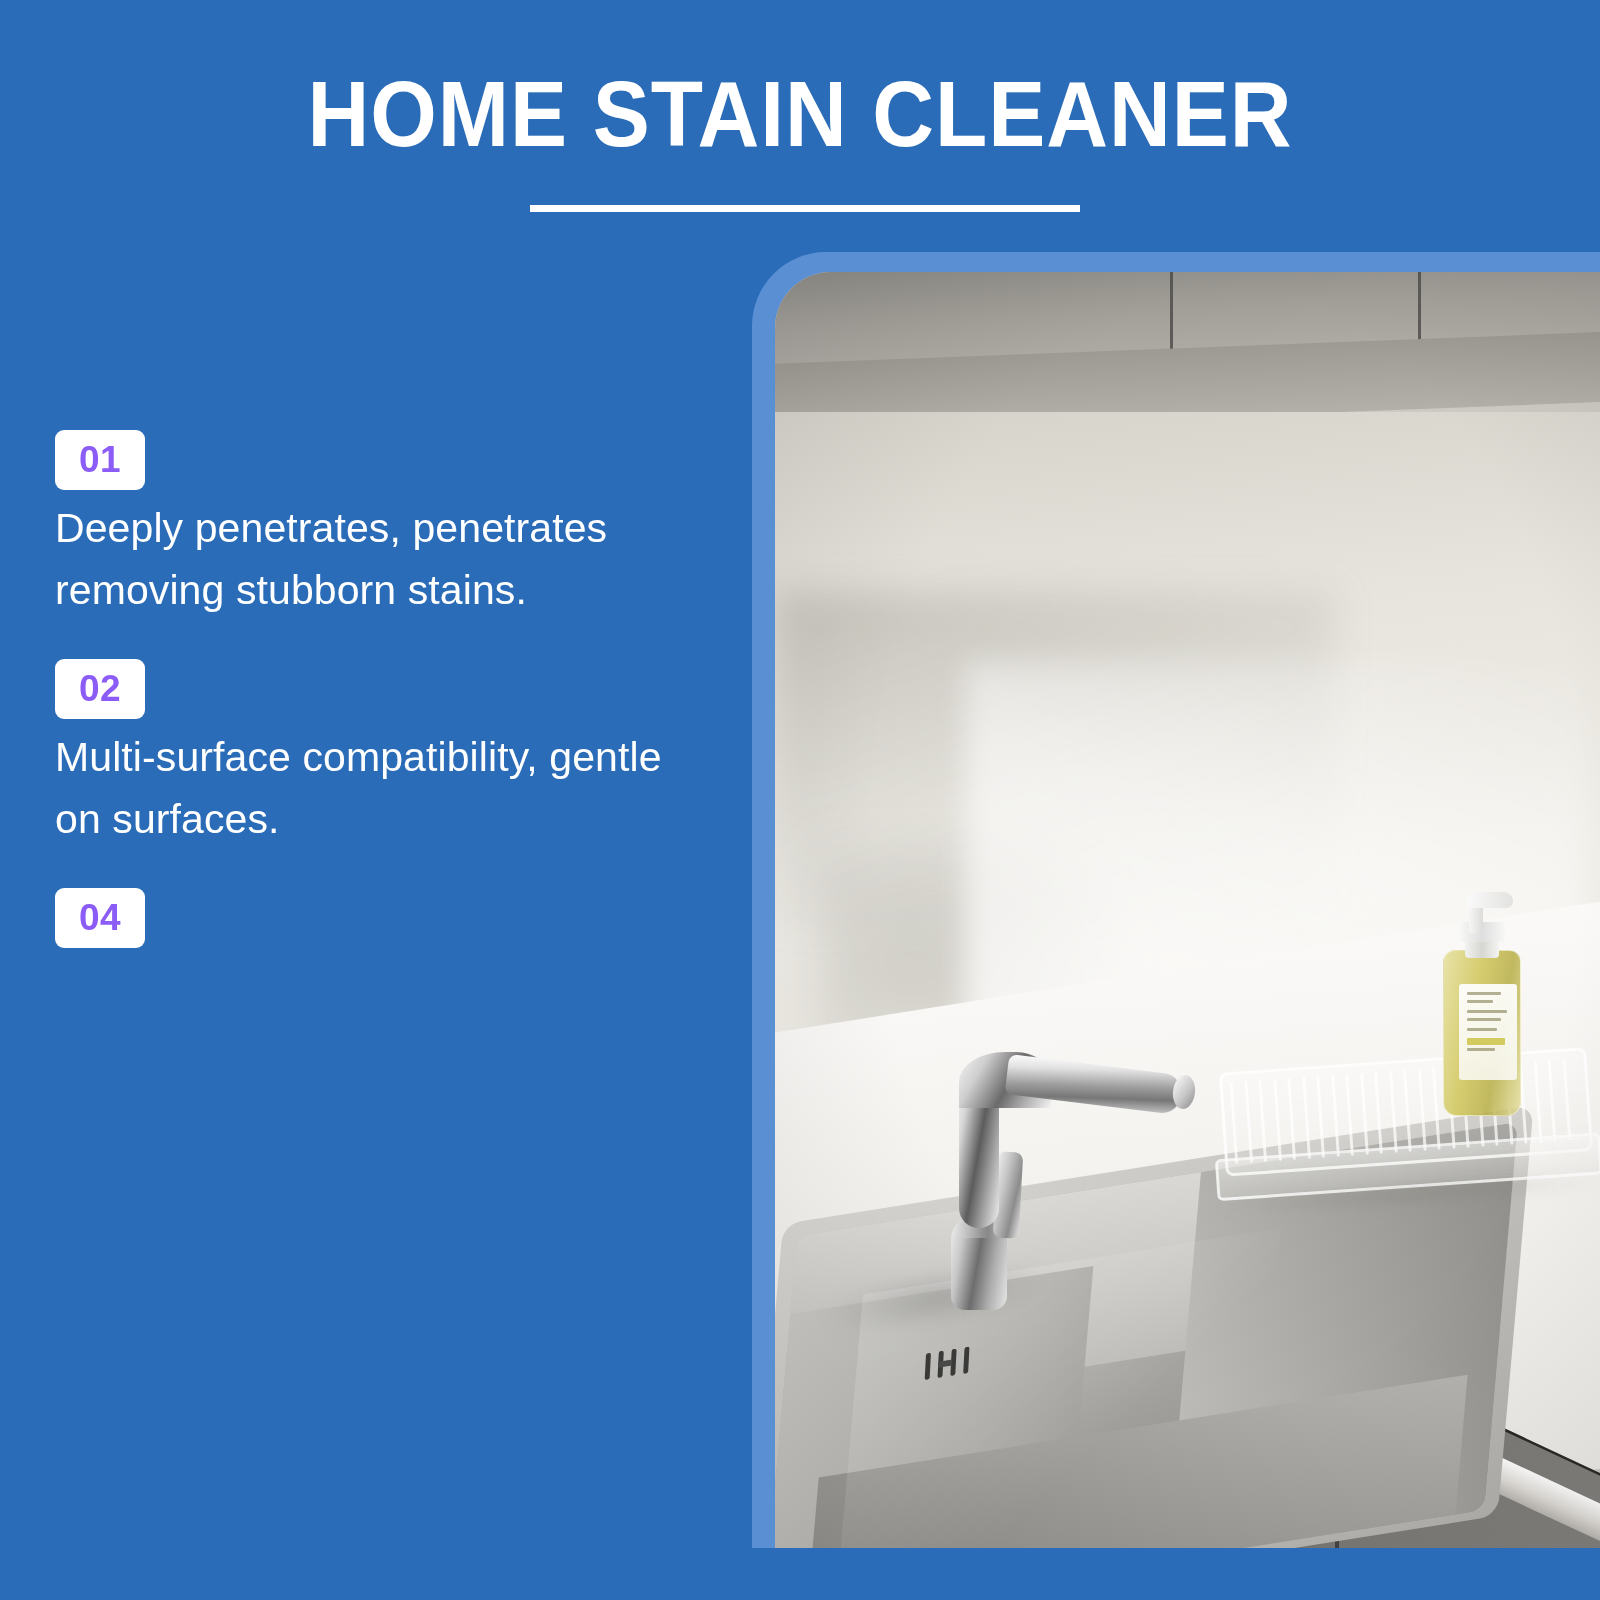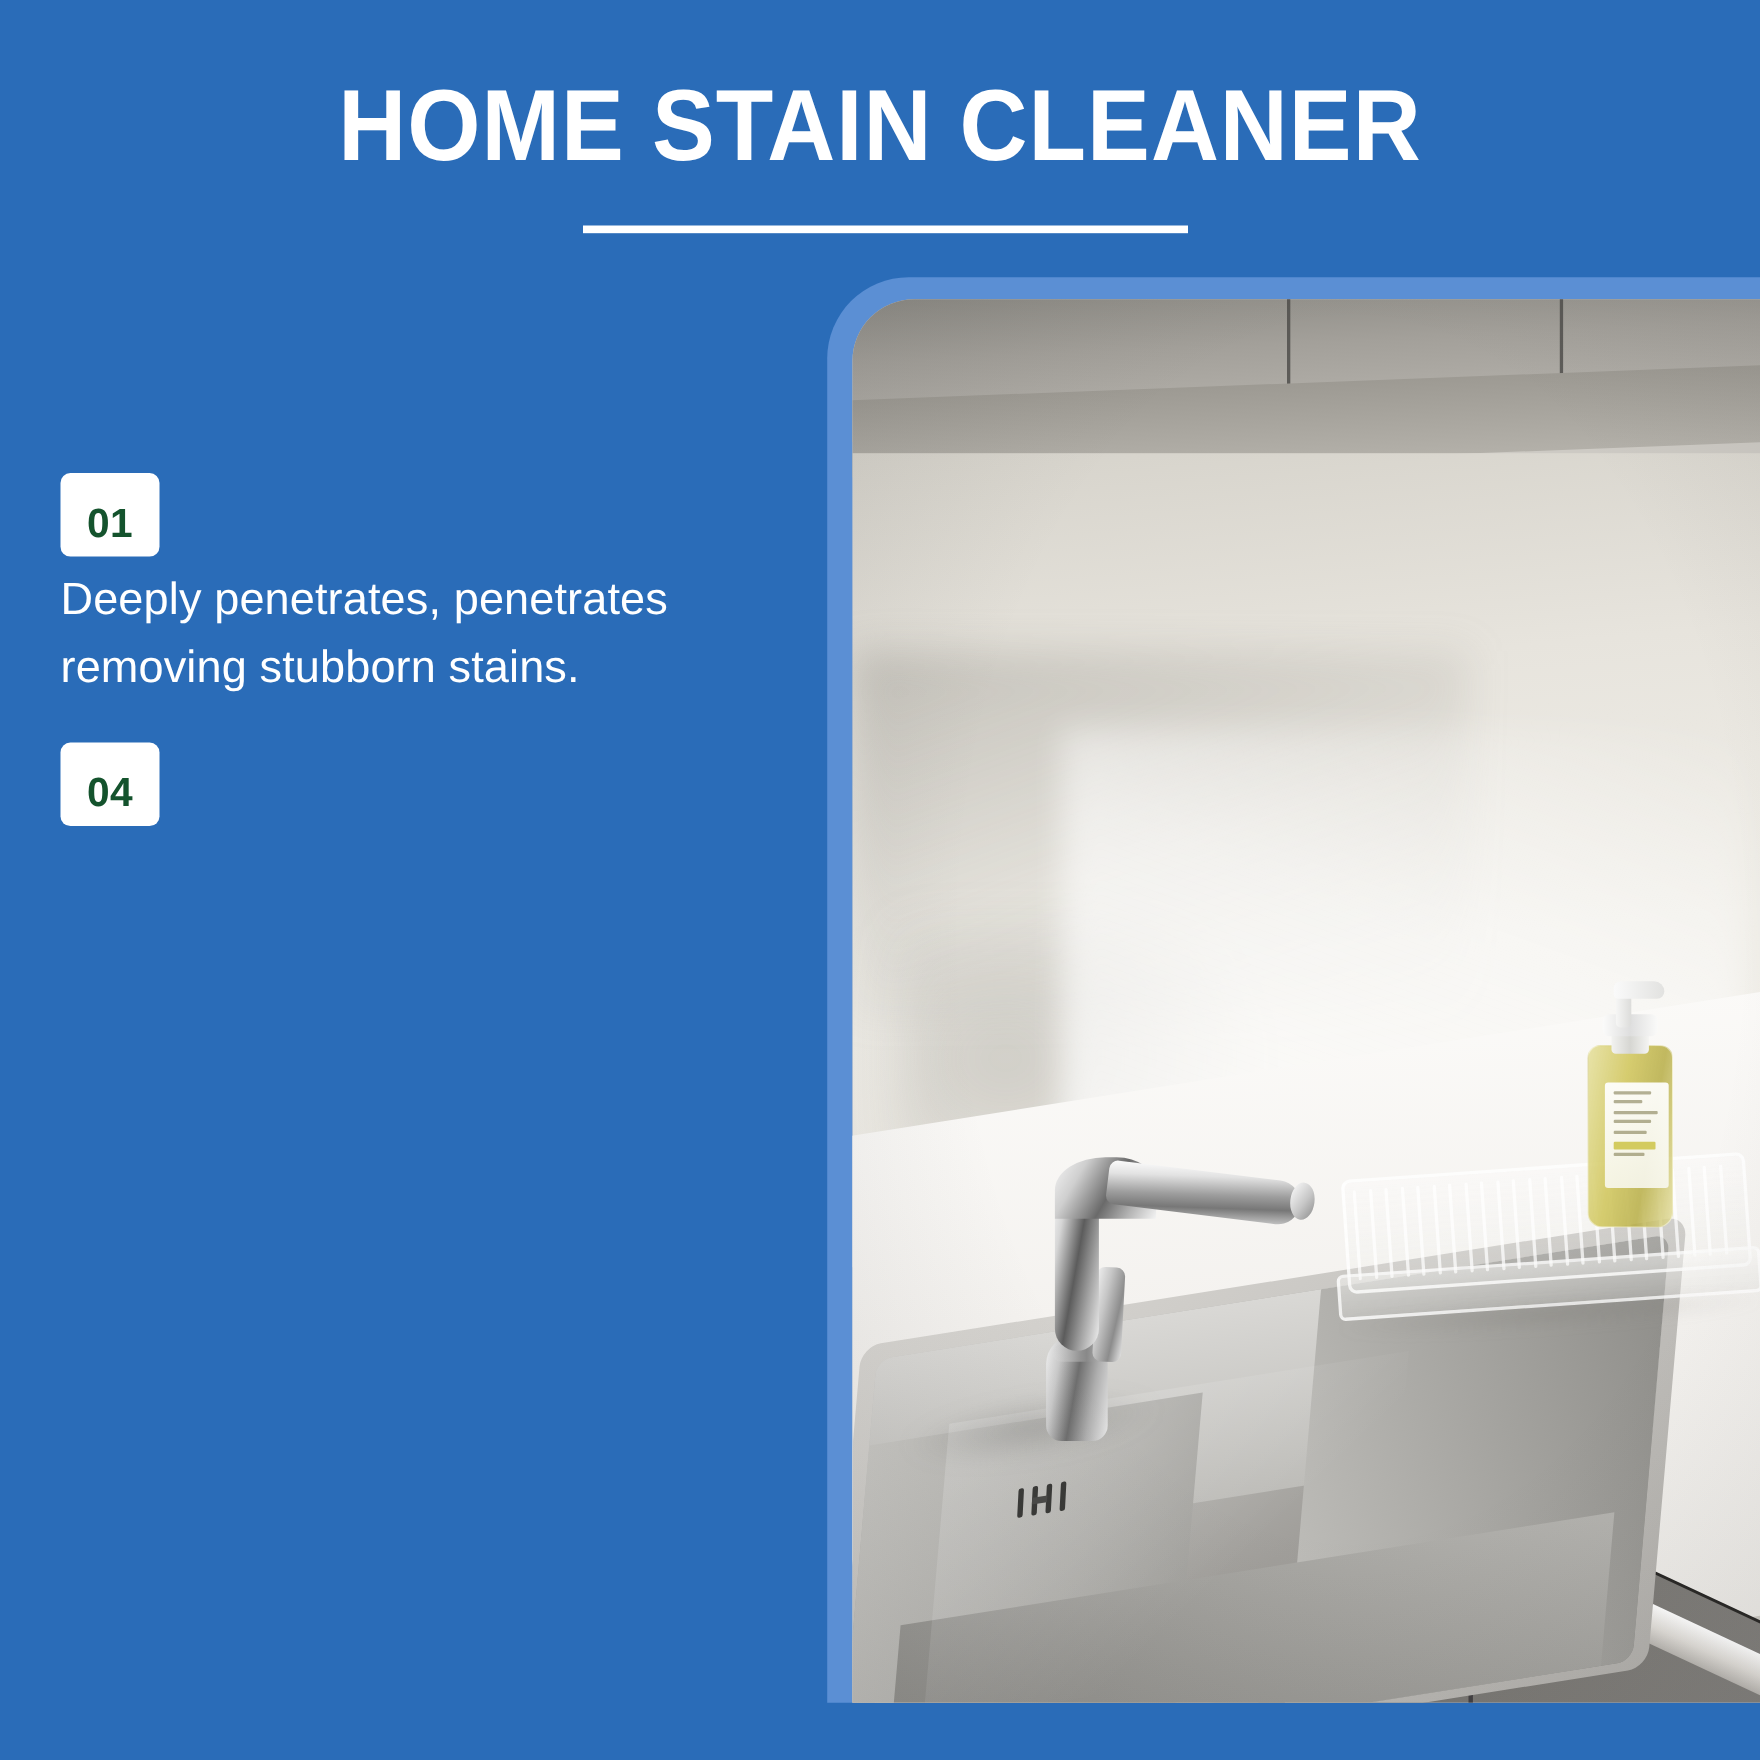--- a/index.html
+++ b/index.html
@@ -31,25 +31,25 @@
     background:#ffffff;
   }
 
   
   .features { position:absolute; left:55px; top:430px; width:640px; }
   .feature { margin-bottom:38px; }
   .feature:last-child { margin-bottom:0; }
   .badge {
     display:inline-block;
     background:#ffffff;
-    color:#14532d;
+    color:#8b5cf6;
     font-size:37px;
     font-weight:700;
     line-height:1;
-    padding:27px 24px 12px 24px;
+    padding:11px 24px 12px 24px;
     border-radius:9px;
     letter-spacing:0.5px;
   }
   .feature-text {
     color:#ffffff;
     font-size:41px;
     font-weight:300;
     line-height:1.5;
     margin-top:8px;
     max-width:620px;
@@ -325,20 +325,24 @@
   <div class="title-divider"></div>
 </div>
 
 <div class="features">
 
   <div class="feature">
     <div class="badge">01</div>
     <div class="feature-text">Deeply penetrates, penetrates removing stubborn stains.</div>
   </div>
 
+  <div class="feature">
+    <div class="badge">02</div>
+    <div class="feature-text">Multi-surface compatibility, gentle on surfaces.</div>
+  </div>
 
 
   <div class="feature">
     <div class="badge">04</div>
   </div>
 
 </div>
 
 <div class="photo-frame">
   <div class="photo">

